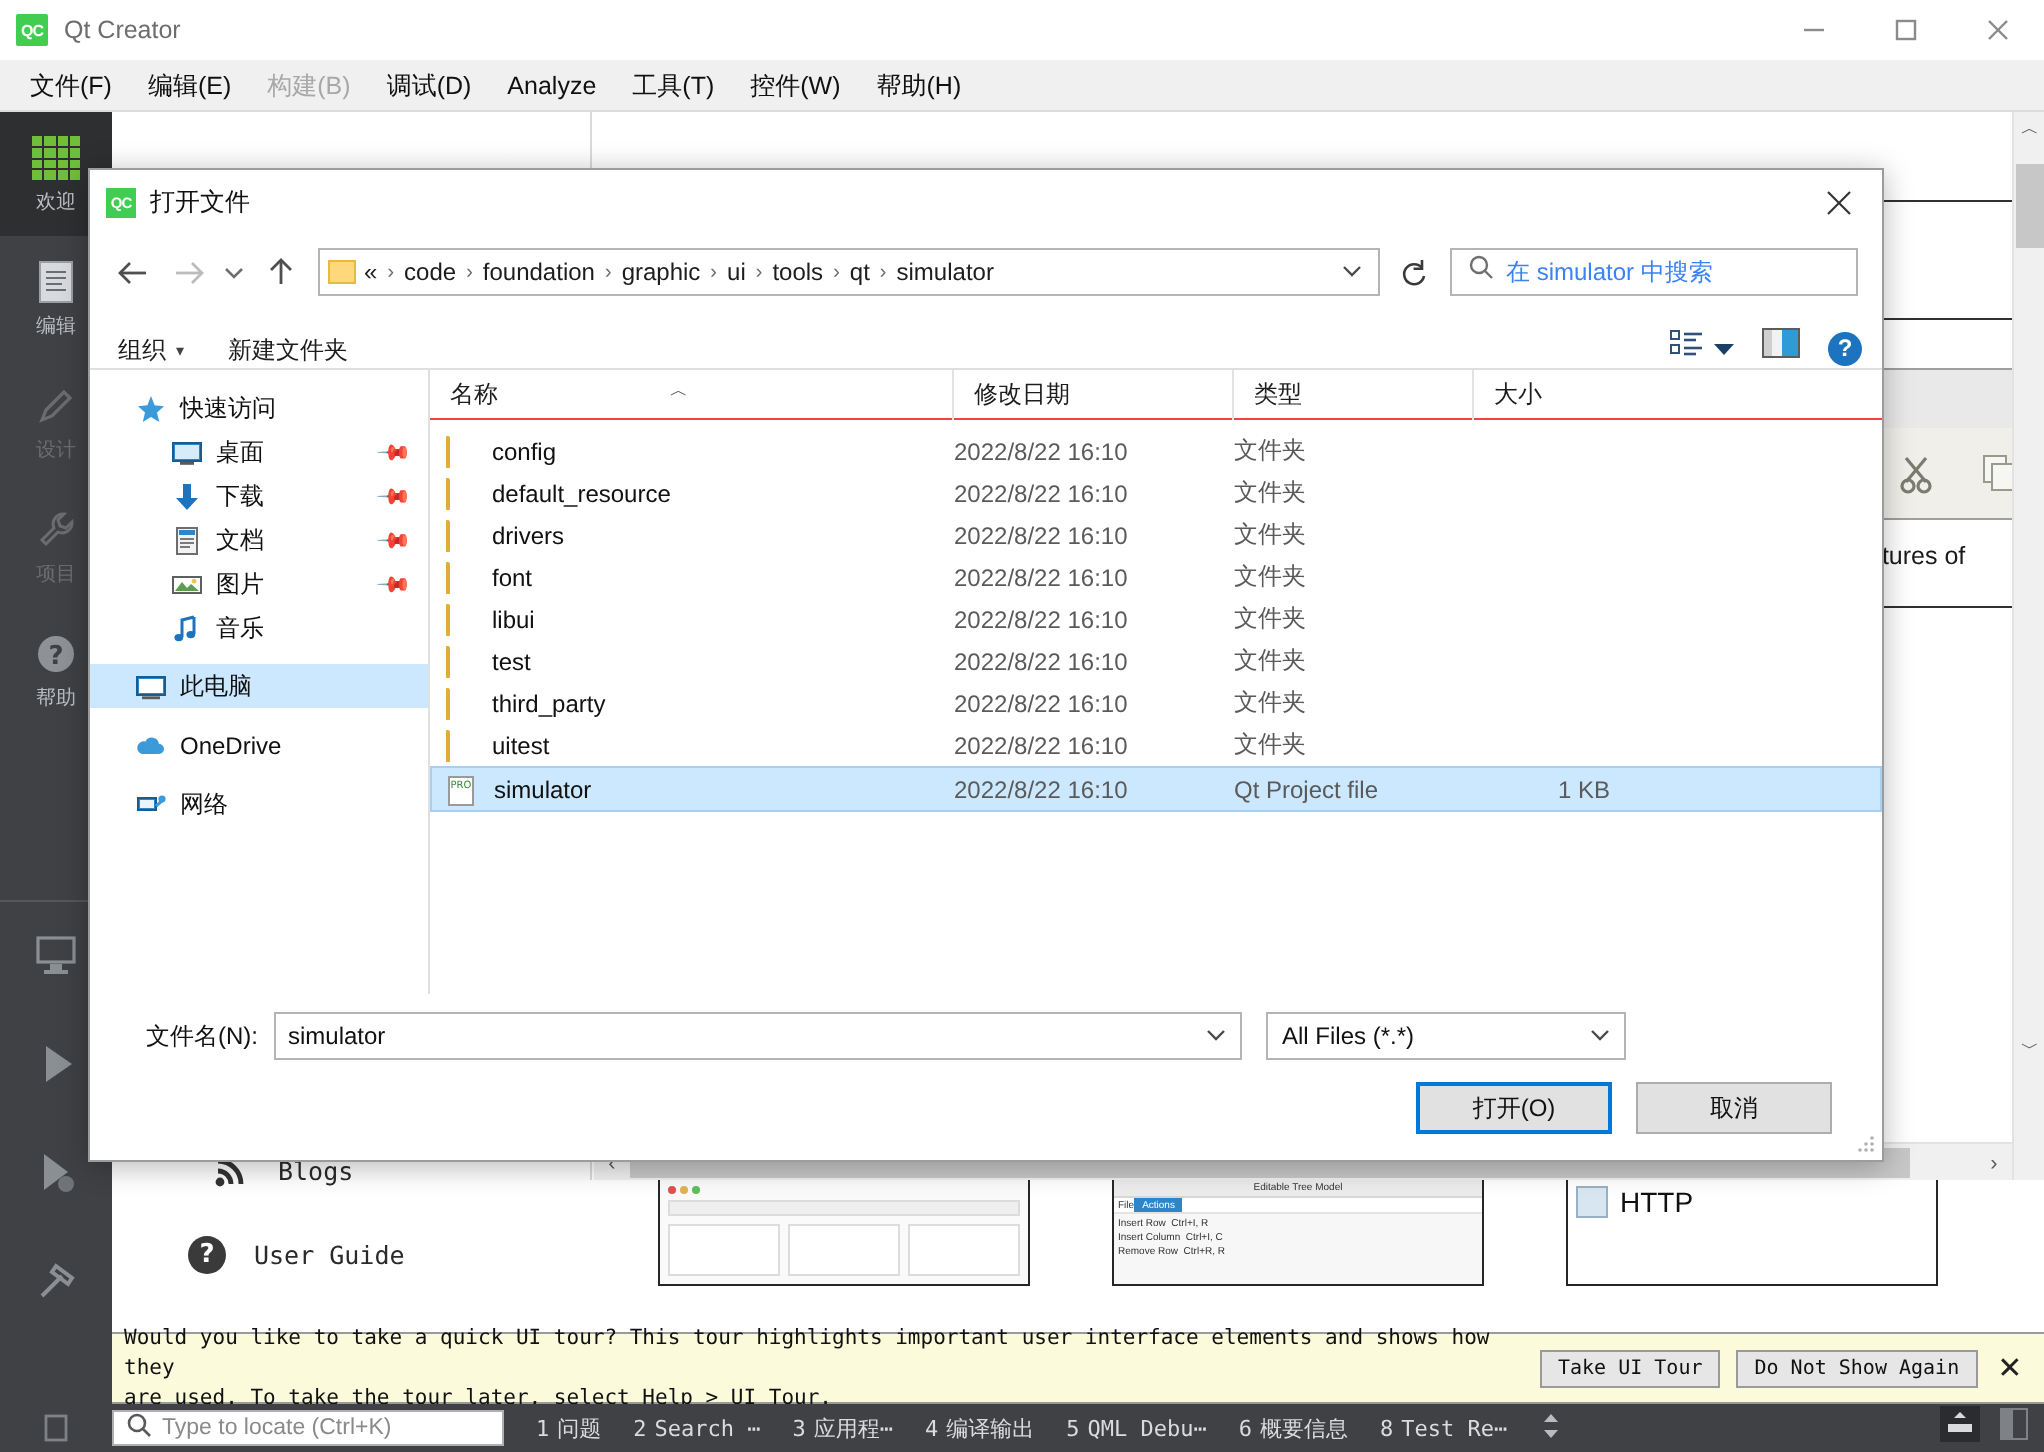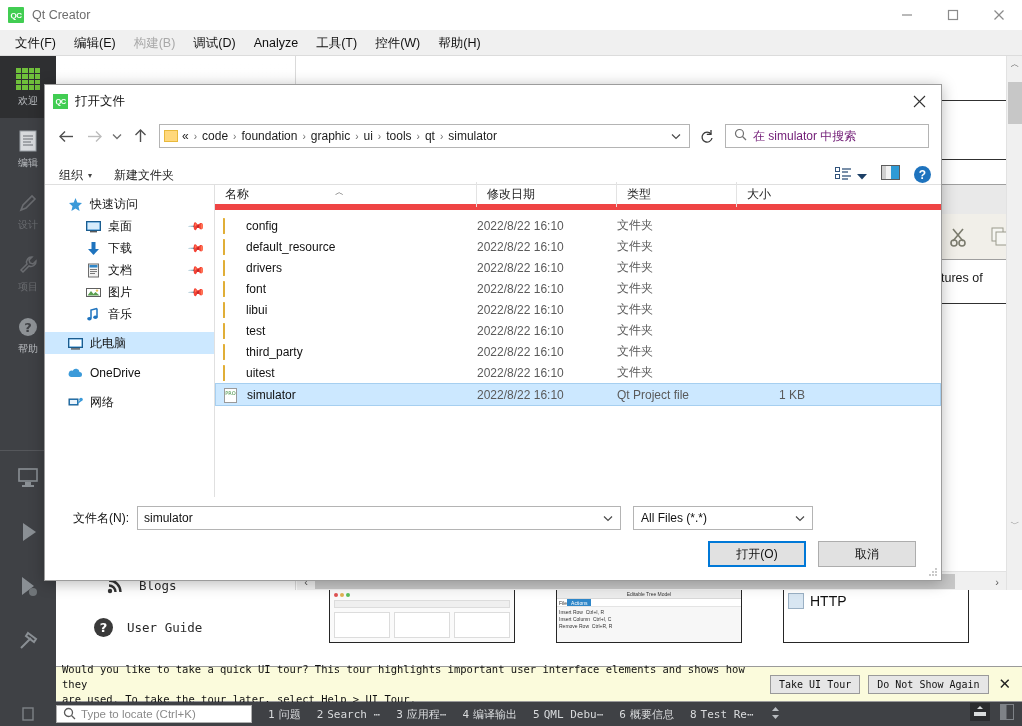--- a/index.html
+++ b/index.html
@@ -216,21 +216,21 @@
   .crumb-sep { font-size: 10px; color: #6d6d6d; margin: 0 5px; }
   .crumb-chev { margin-left: auto; padding: 0 8px; color: #4a4a4a; font-size: 10px; }
   .refreshbtn {
     width: 26px; height: 24px; display: flex; align-items: center; justify-content: center;
     color: #3a3a3a; font-size: 13px; margin-left: 1px;
   }
   .searchbox {
     width: 204px; height: 24px; border: 1px solid #b4b4b4; background: #ffffff;
     display: flex; align-items: center; gap: 6px; padding-left: 8px; margin-left: 4px;
   }
-  .searchbox .ph { font-size: 12px; color: #701a75; }
+  .searchbox .ph { font-size: 12px; color: #3b82f6; }
 
   .dlg-toolbar {
     height: 30px; display: flex; align-items: flex-end; padding: 0 10px 0 14px;
     border-bottom: 1px solid #dfdfdf;
   }
   .tb-item { font-size: 12px; color: #1d1d1d; margin-right: 22px; display: flex; align-items: center; gap: 5px; }
   .tb-caret { font-size: 8px; color: #444; }
   .tb-right { margin-left: auto; display: flex; align-items: center; gap: 14px; }
   .viewicon { display: flex; align-items: center; gap: 5px; }
   .helpcircle {
@@ -252,21 +252,21 @@
   .side-item.lvl0 { padding-left: 22px; }
   .side-item.lvl1 { padding-left: 40px; }
   .side-item.selected { background: #cce8ff; }
   .pin {
     margin-left: auto; color: #9a9a9a; font-size: 11px; transform: rotate(45deg);
   }
 
   .dlg-filelist { flex: 1; display: flex; flex-direction: column; min-width: 0; }
   .fl-header {
     display: flex; height: 25px; align-items: center;
-    border-bottom: 6px solid #ef4444; background: #ffffff; position: relative;
+    border-bottom: 1px solid #ef4444; background: #ffffff; position: relative;
   }
   .fl-header .col {
     font-size: 12px; color: #1d1d1d; padding-left: 10px; height: 25px;
     line-height: 25px; border-right: 1px solid #e3e3e3; position: relative;
   }
   .fl-header .col:last-child { border-right: 0; }
   .sortmark {
     position: absolute; left: 120px; top: -2px; font-size: 9px; color: #555;
   }
   .fl-rows { flex: 1; overflow: hidden; }

